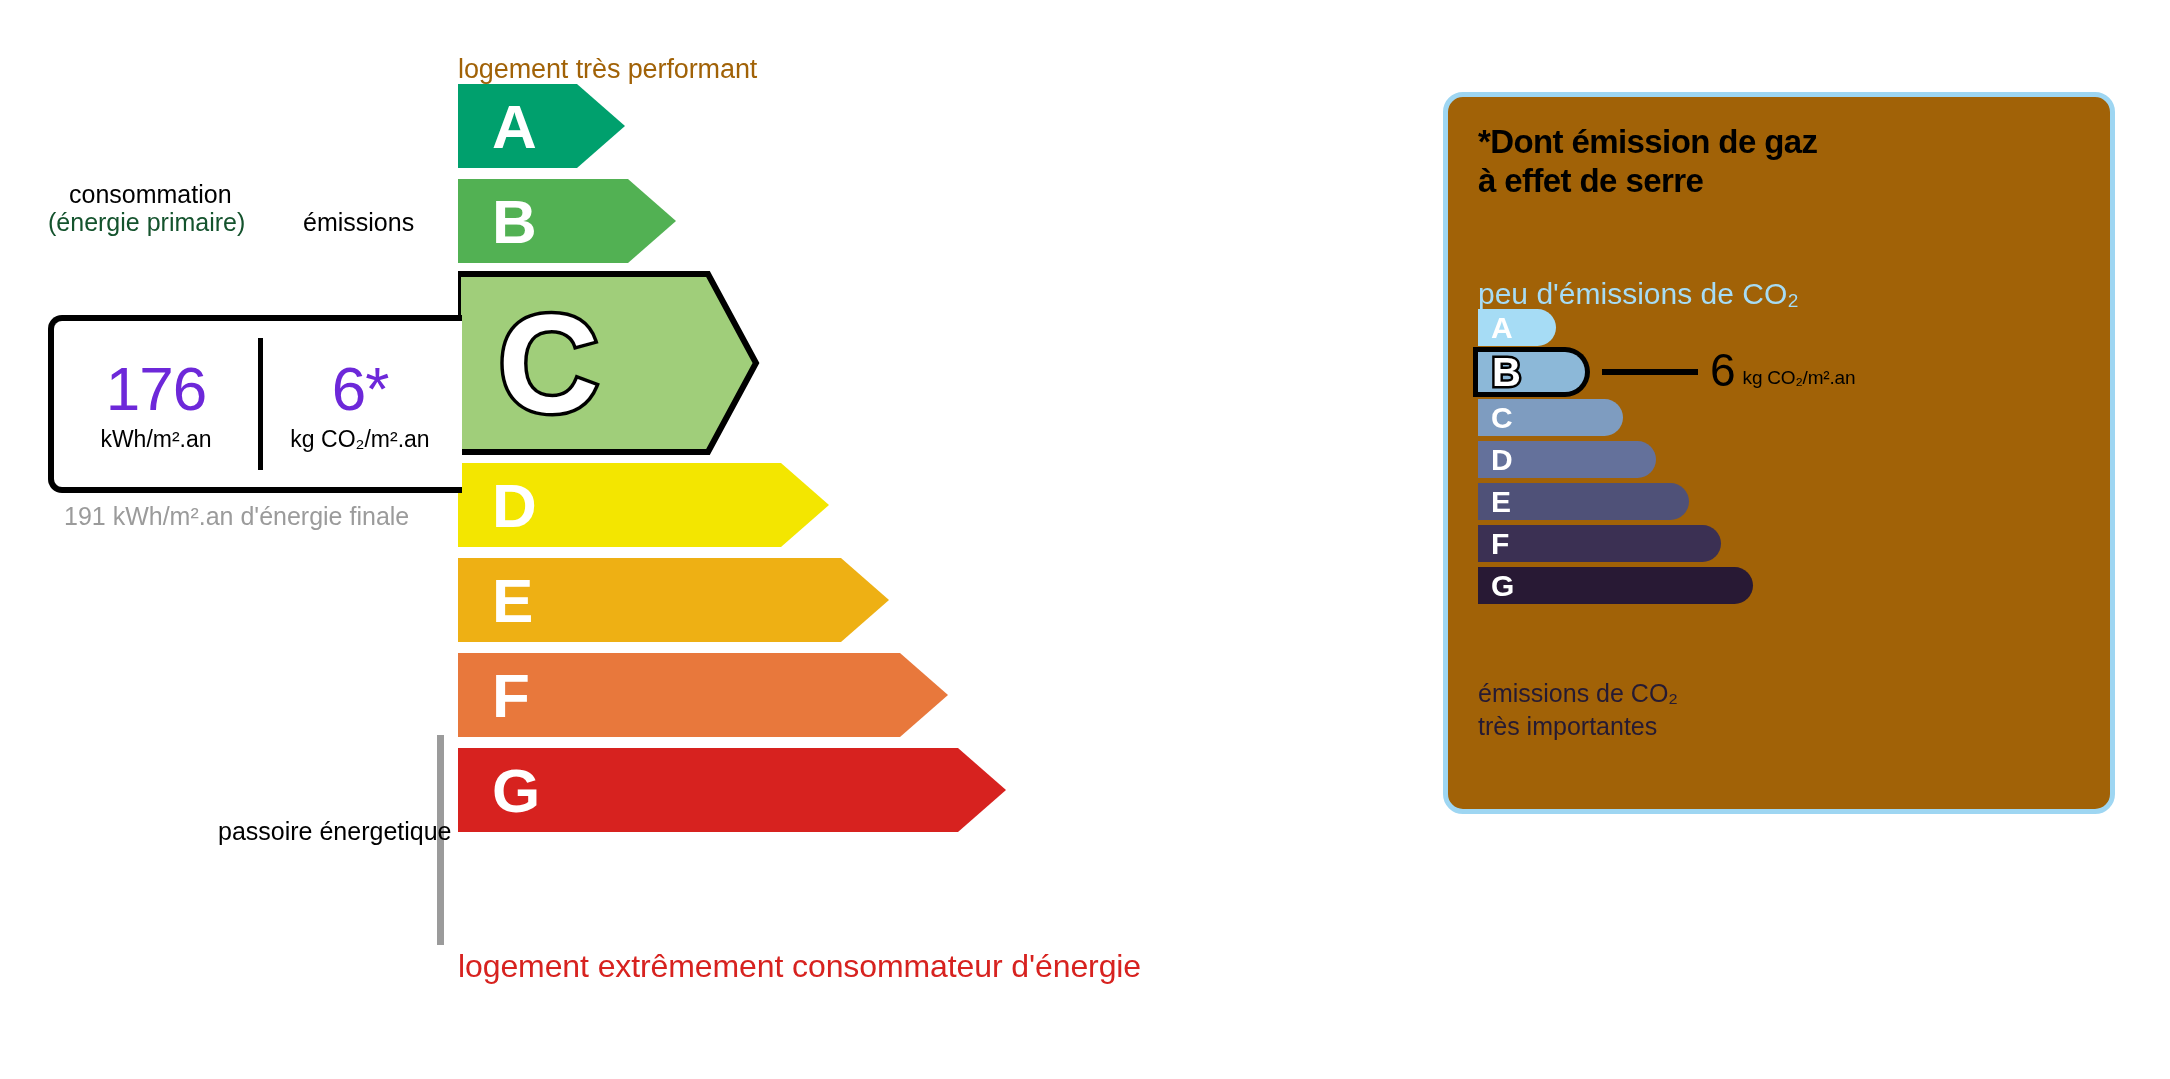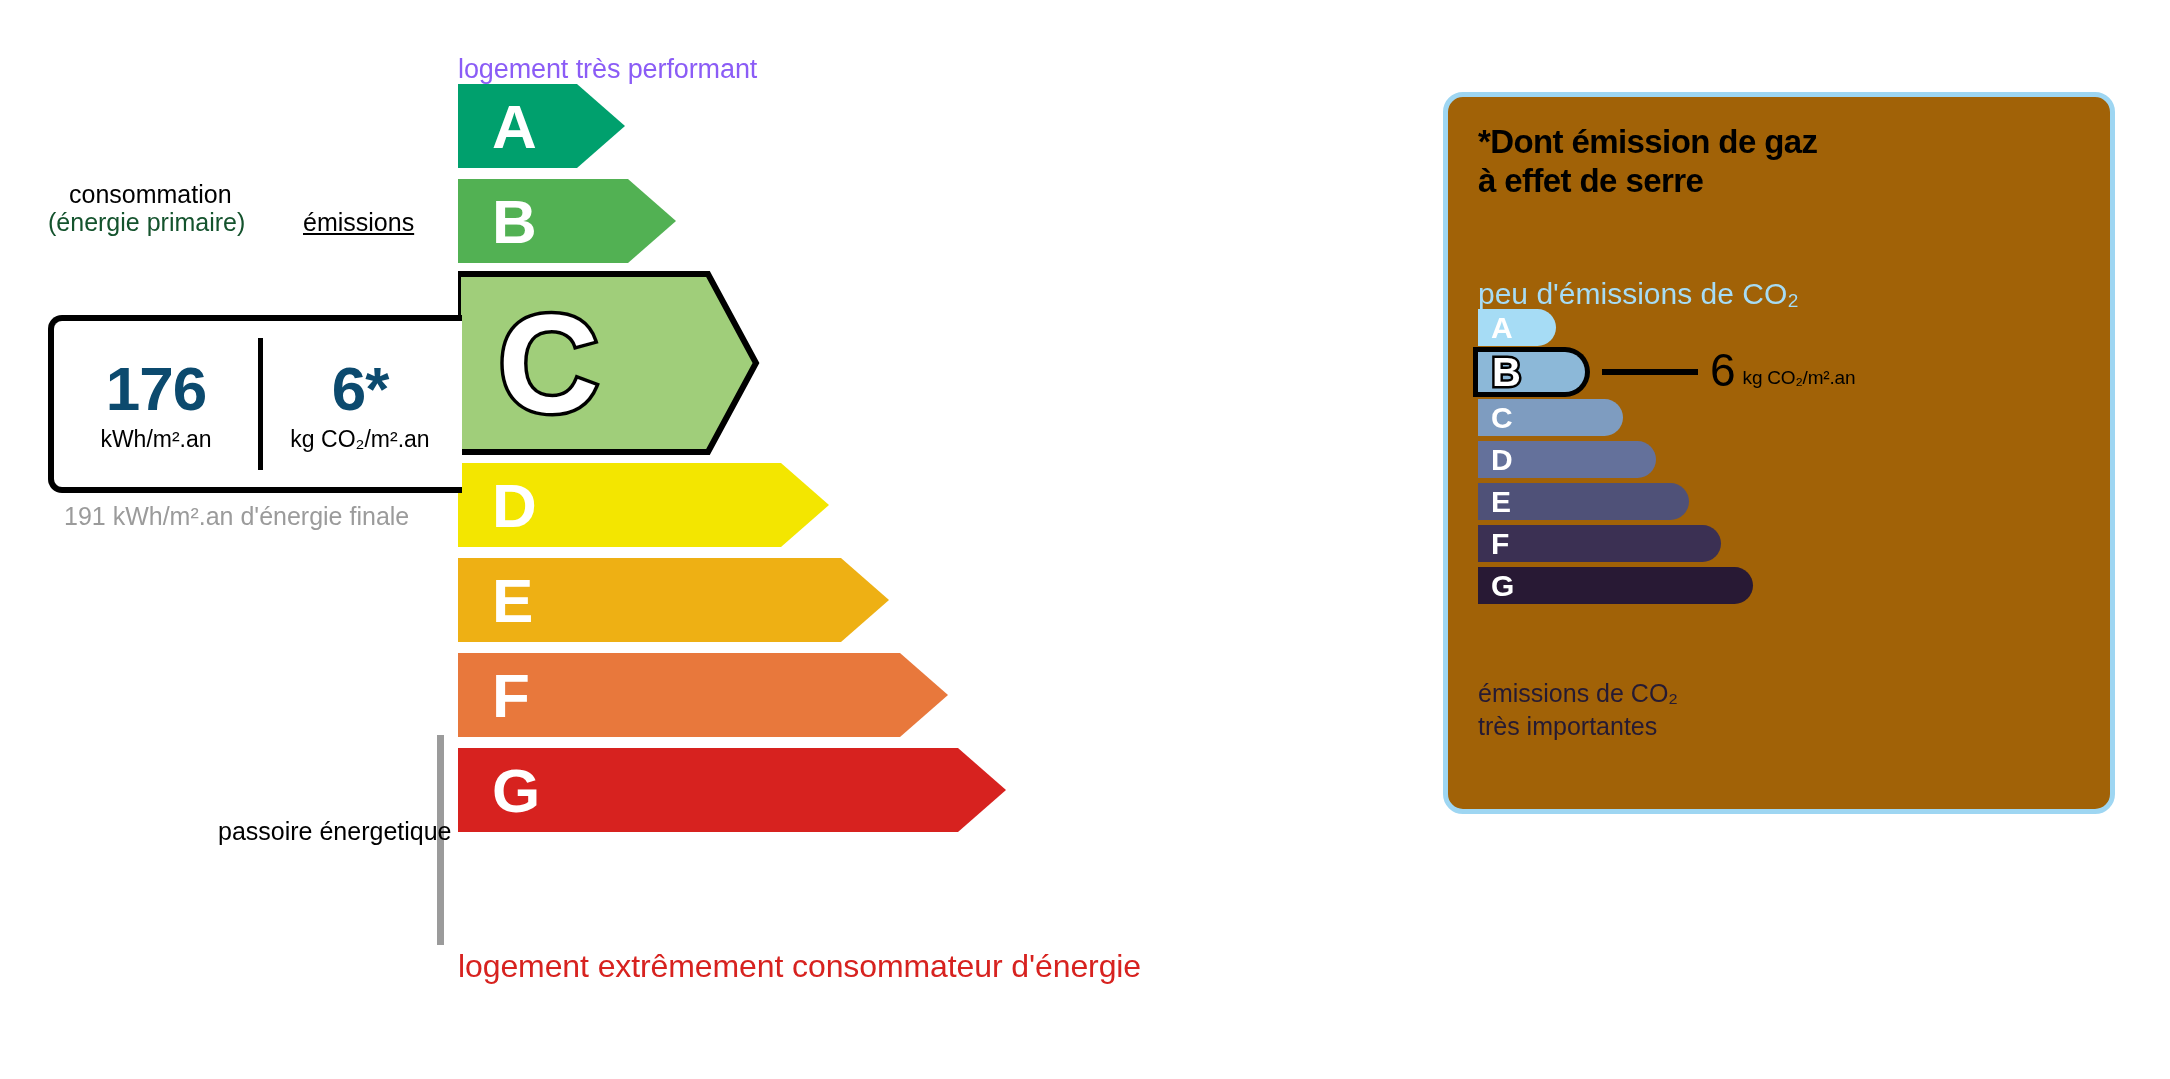--- a/index.html
+++ b/index.html
@@ -24,21 +24,21 @@
     top: 0;
     width: 1340px;
     height: 1079px;
   }
 
   .top-caption {
     position: absolute;
     left: 458px;
     top: 54px;
     font-size: 27px;
-    color: #8b5cf6;
+    color: #a16207;
     white-space: nowrap;
     letter-spacing: -0.1px;
   }
   .bottom-caption {
     position: absolute;
     left: 458px;
     top: 948px;
     font-size: 32px;
     color: #d7221f;
     white-space: nowrap;
@@ -79,22 +79,22 @@
     content: "";
     position: absolute;
     left: 0;
     top: 17px;
     bottom: 17px;
     width: 5px;
     background: #000000;
   }
   .value-num {
     font-size: 62px;
-    font-weight: bold;
-    color: #0c4a6e;
+    font-weight: normal;
+    color: #6d28d9;
     line-height: 1;
     margin-bottom: 8px;
     letter-spacing: -1px;
   }
   .value-unit {
     font-size: 23px;
     color: #000000;
     line-height: 1;
     white-space: nowrap;
   }
@@ -115,21 +115,20 @@
     color: #14532d;
     white-space: nowrap;
   }
   .lbl-emissions {
     position: absolute;
     left: 303px;
     top: 208px;
     font-size: 25px;
     color: #000000;
     white-space: nowrap;
-    text-decoration: underline;
   }
   .lbl-finale {
     position: absolute;
     left: 64px;
     top: 500px;
     font-size: 25px;
     color: #9b9b9b;
     line-height: 1.35;
     white-space: nowrap;
   }

